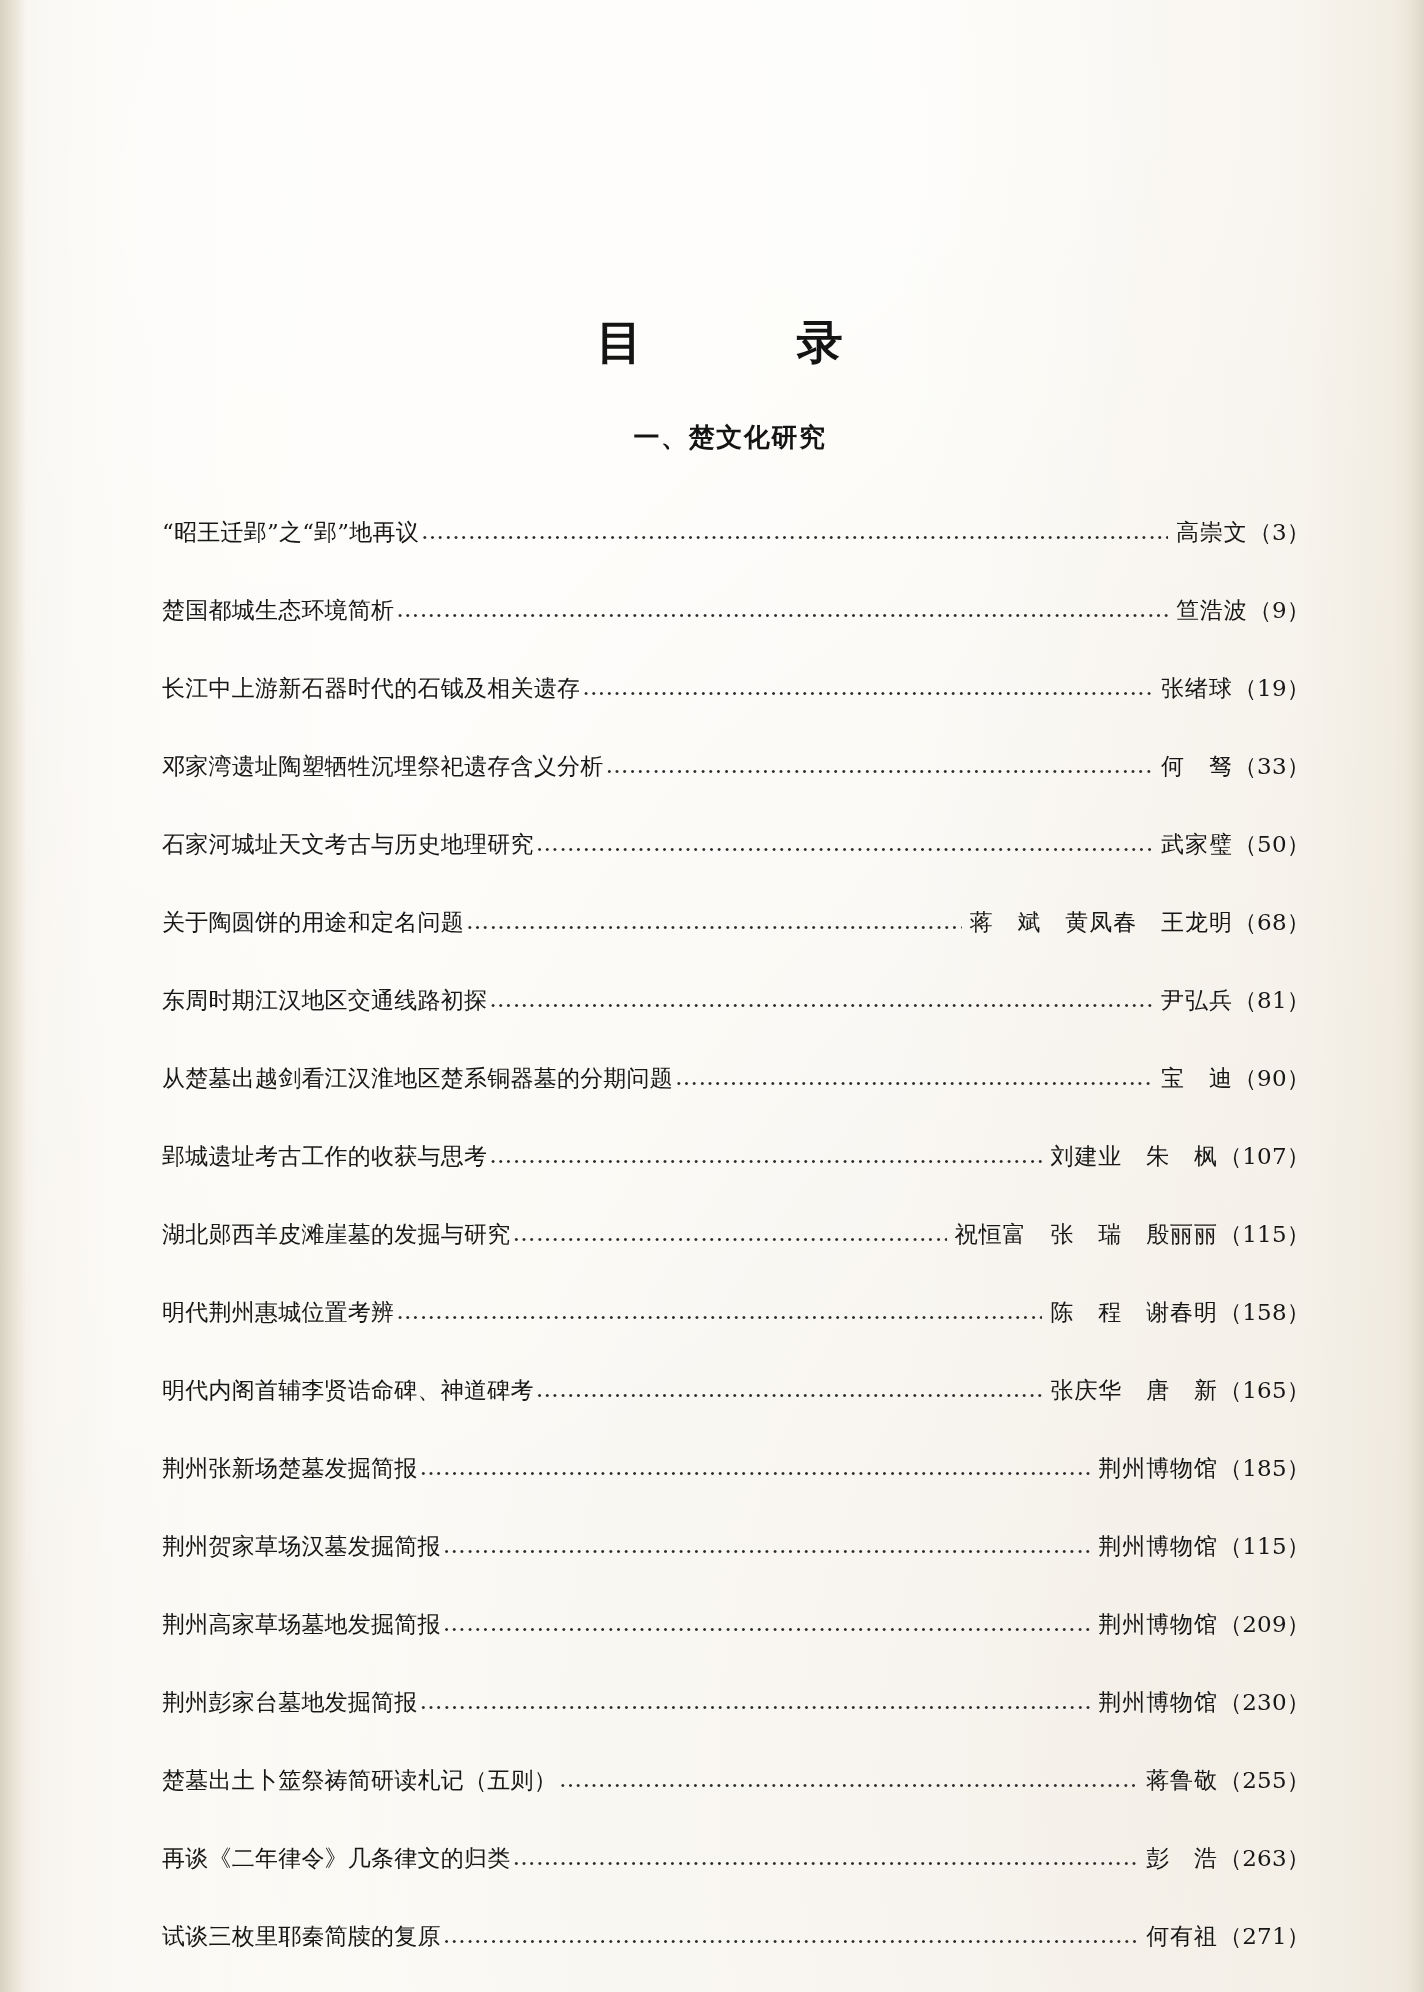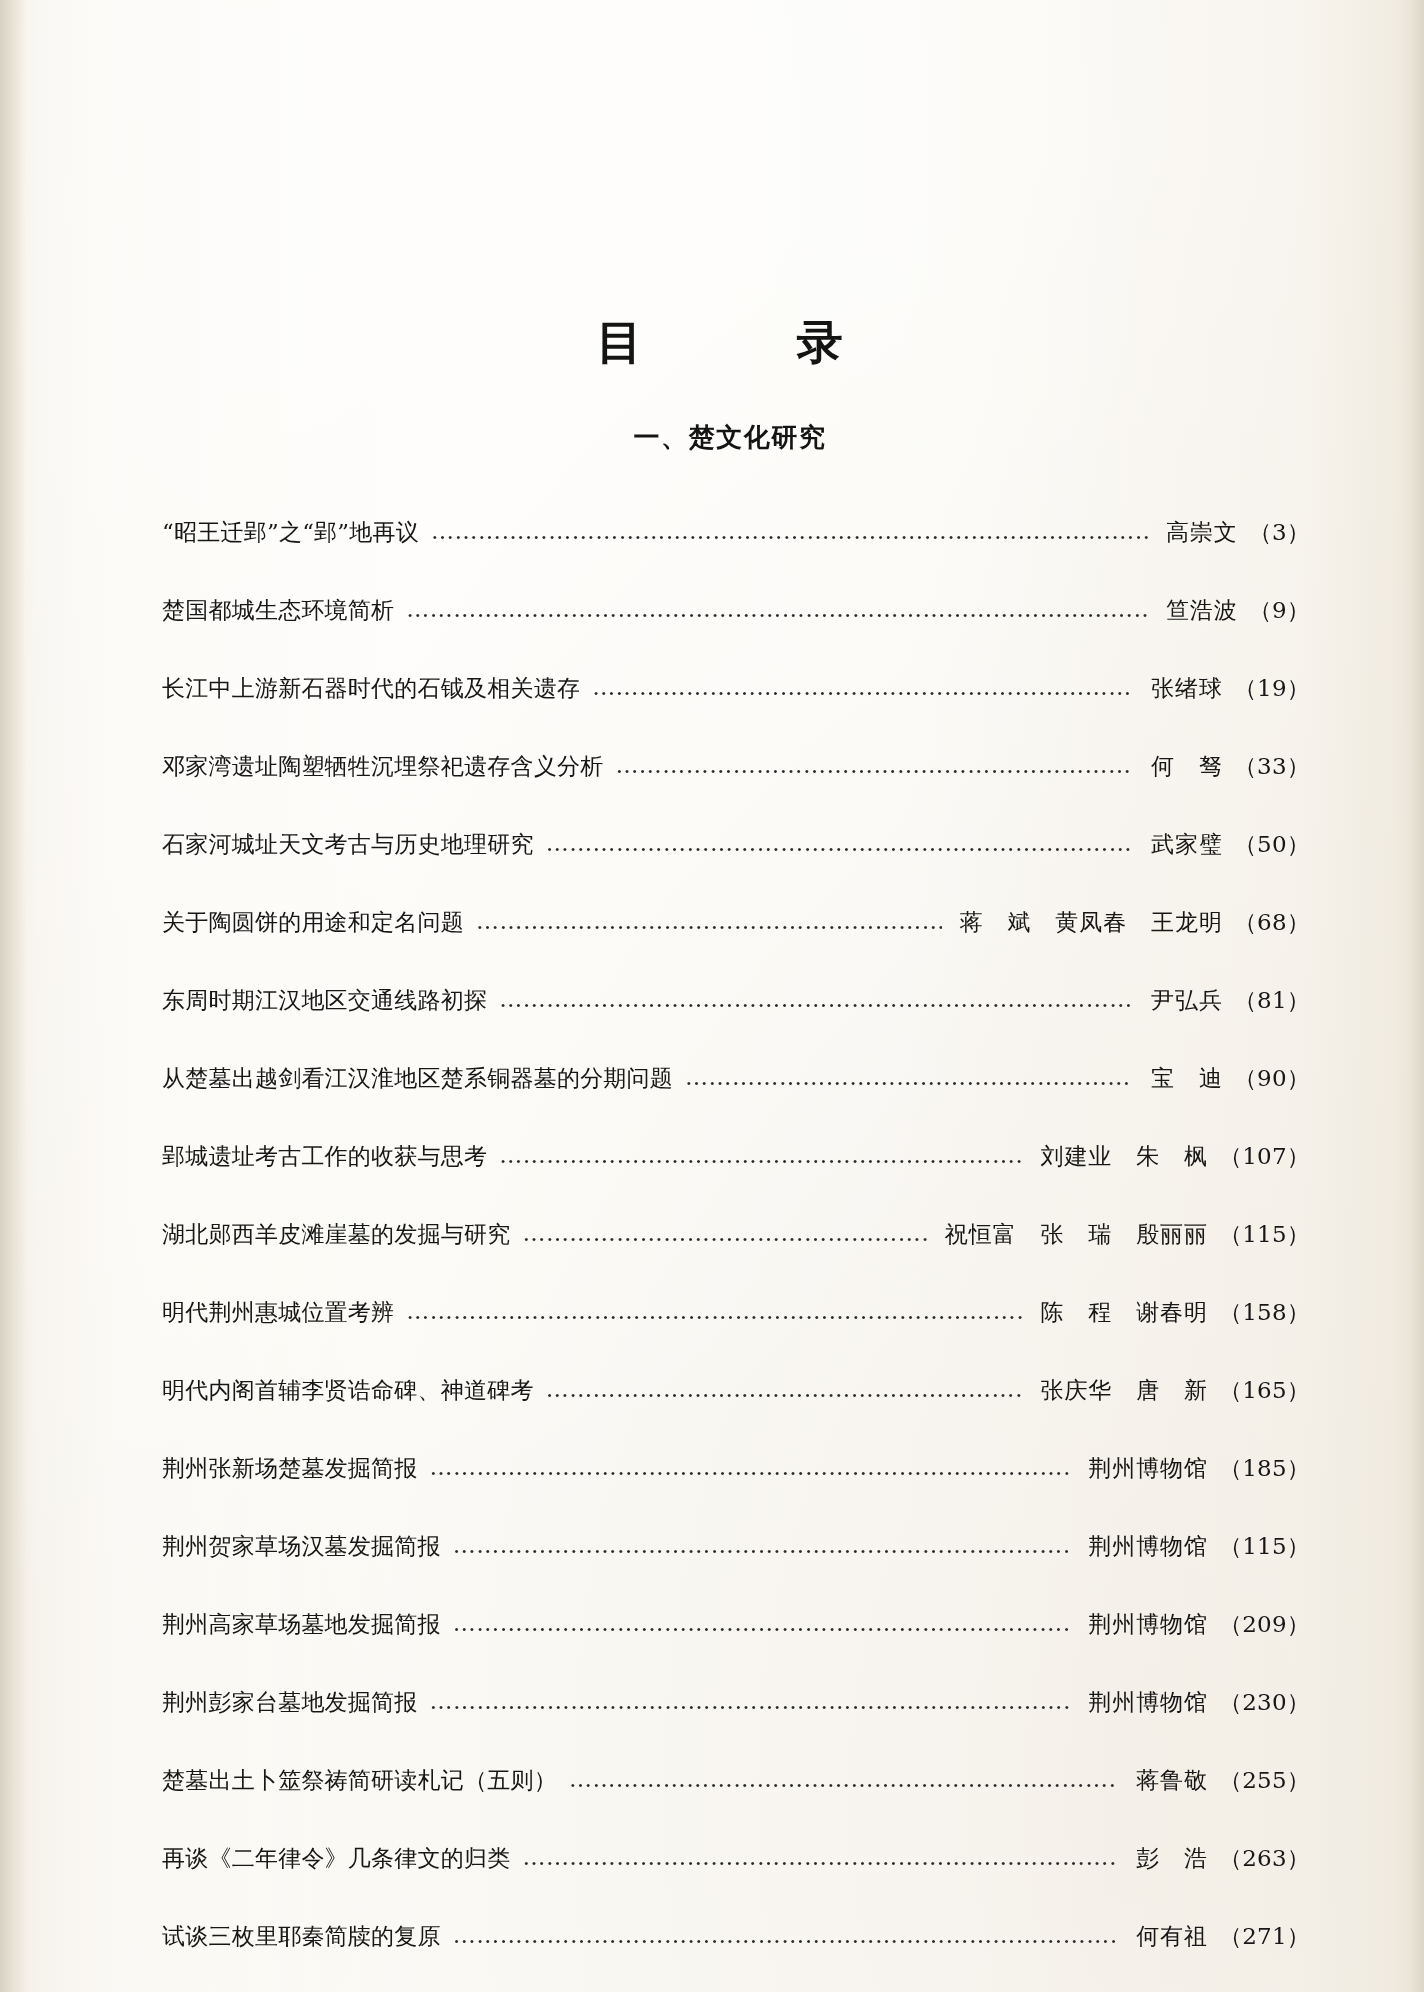--- a/index.html
+++ b/index.html
@@ -74,21 +74,20 @@
   .section:first-of-type .section-heading {
   }
   .entry {
     display: flex;
     align-items: baseline;
     font-size: 23px;
     line-height: 1.0;
     padding: 11.5px 0;
     white-space: nowrap;
     color: #171717;
-    gap: 10px;
   }
   .entry .title {
     flex: 0 0 auto;
     letter-spacing: 0.01em;
   }
   .entry .dots {
     flex: 1 1 auto;
     overflow: hidden;
     white-space: nowrap;
     margin: 0 2px;

